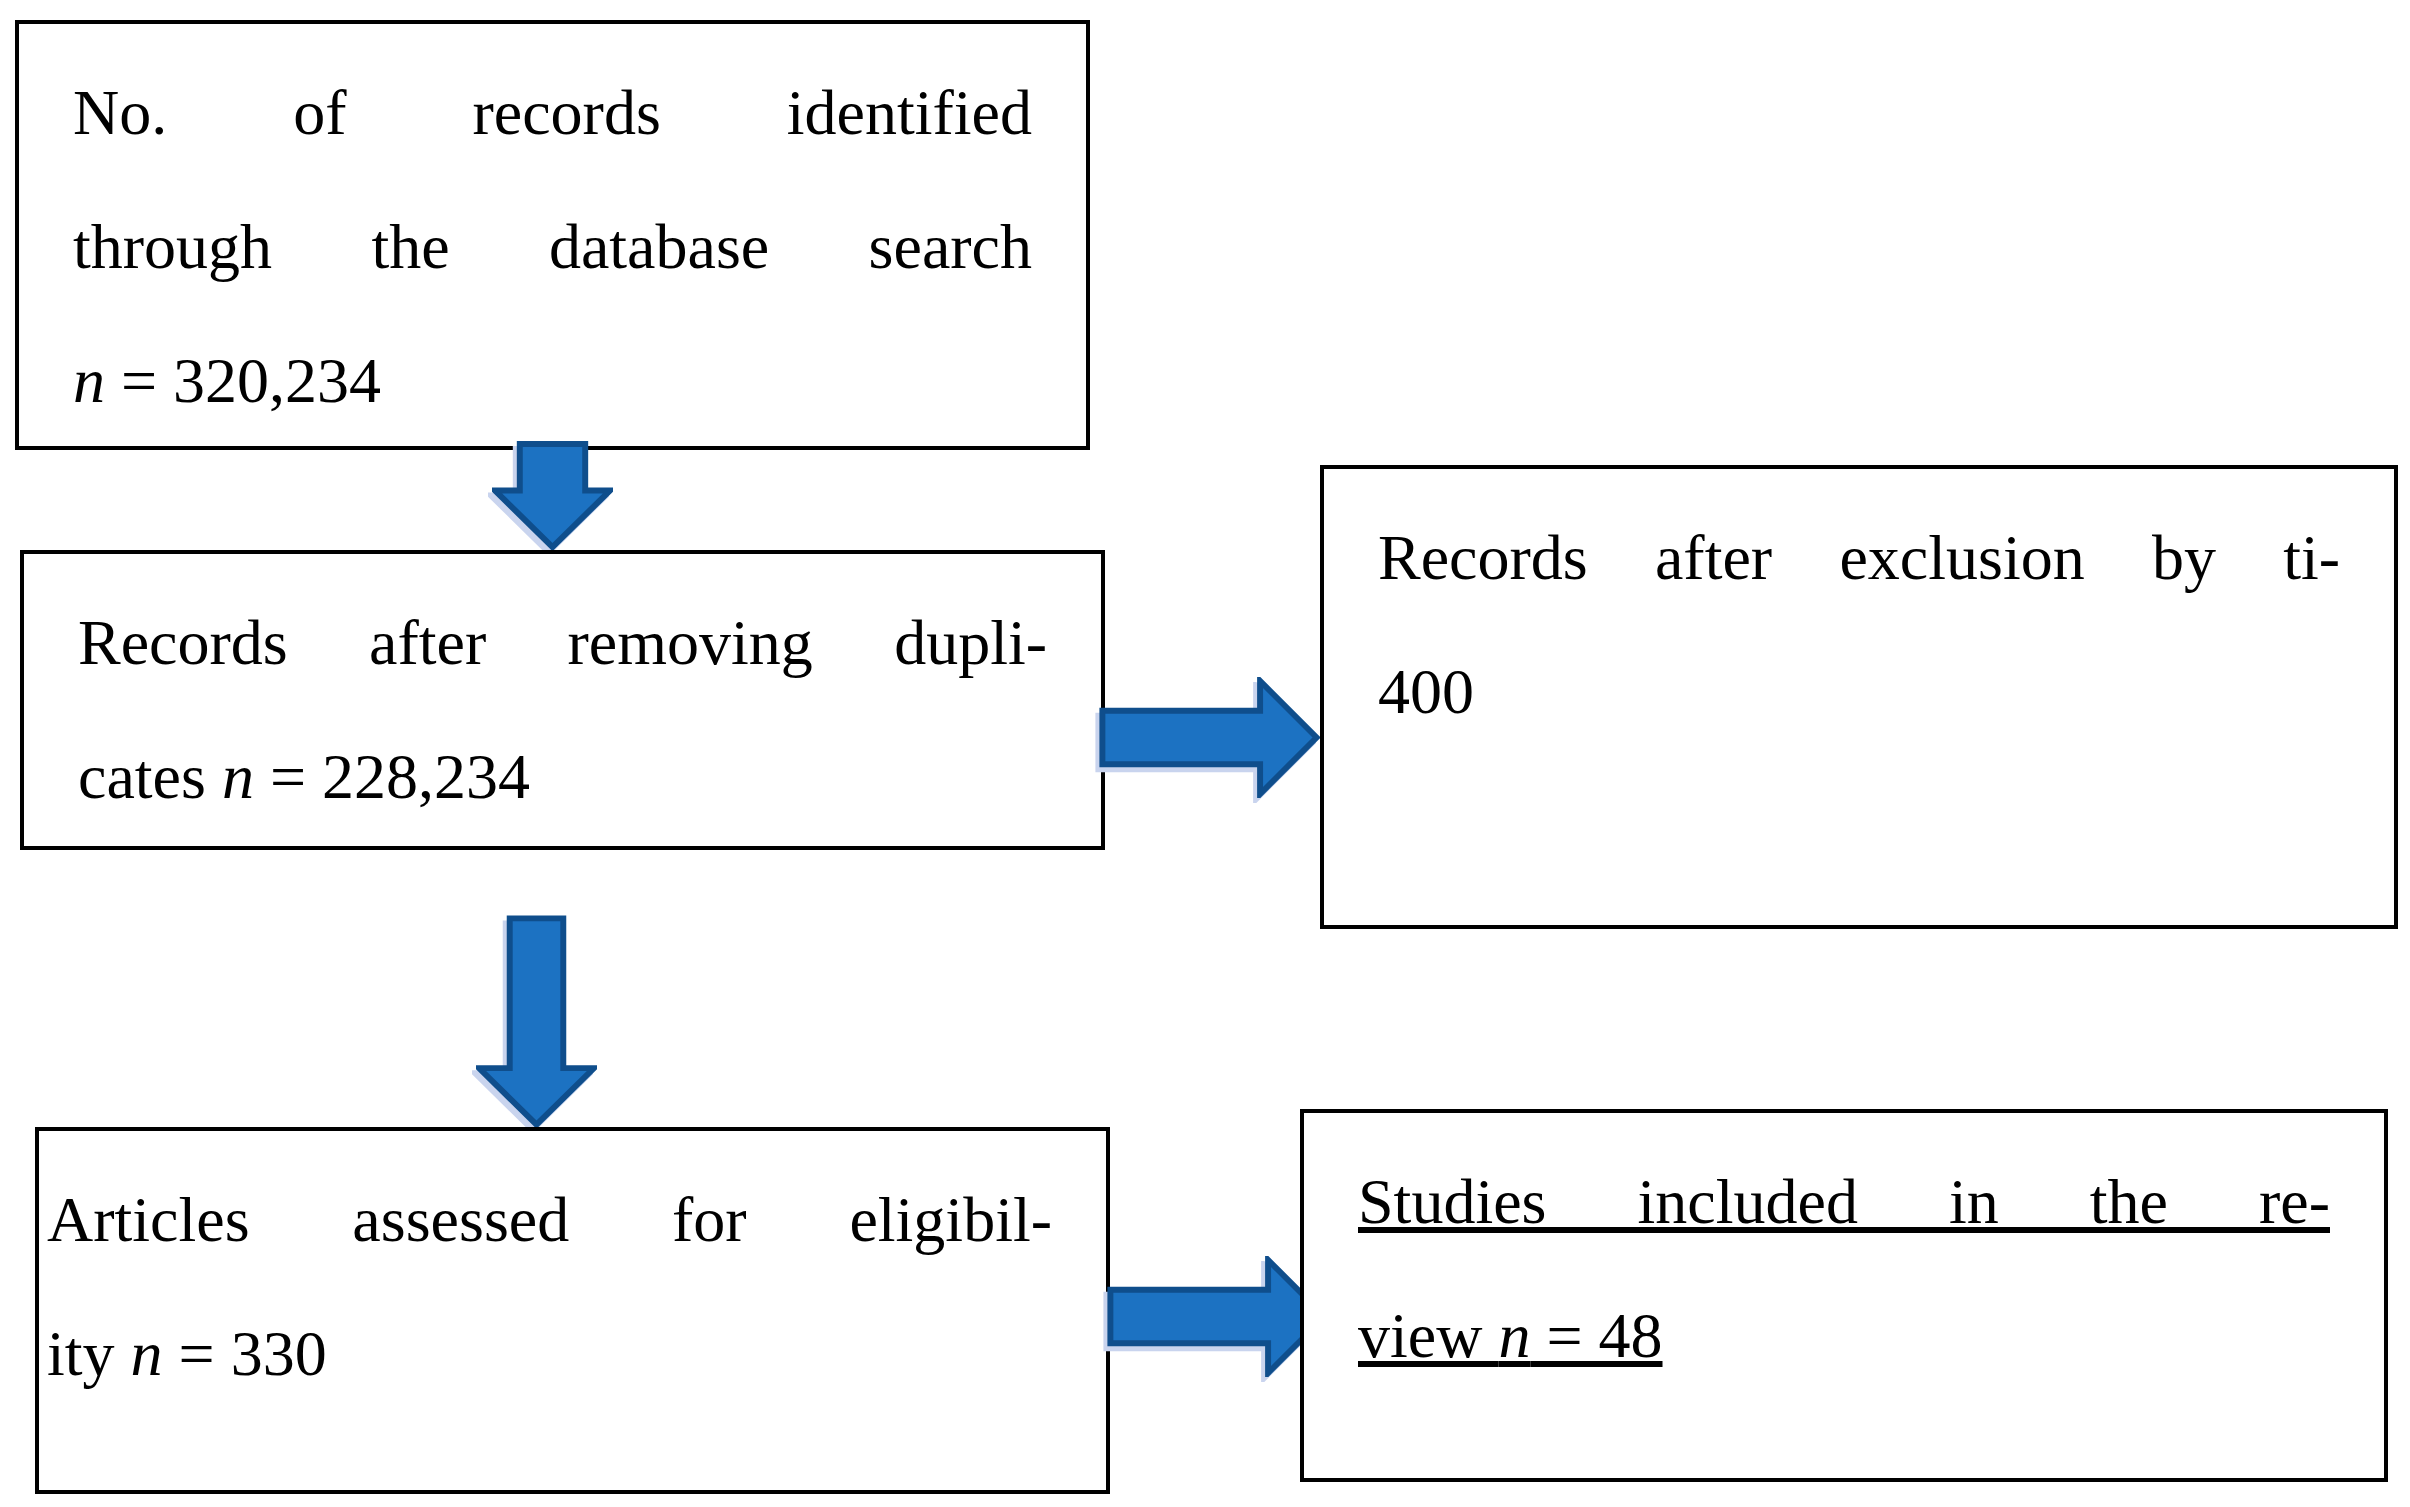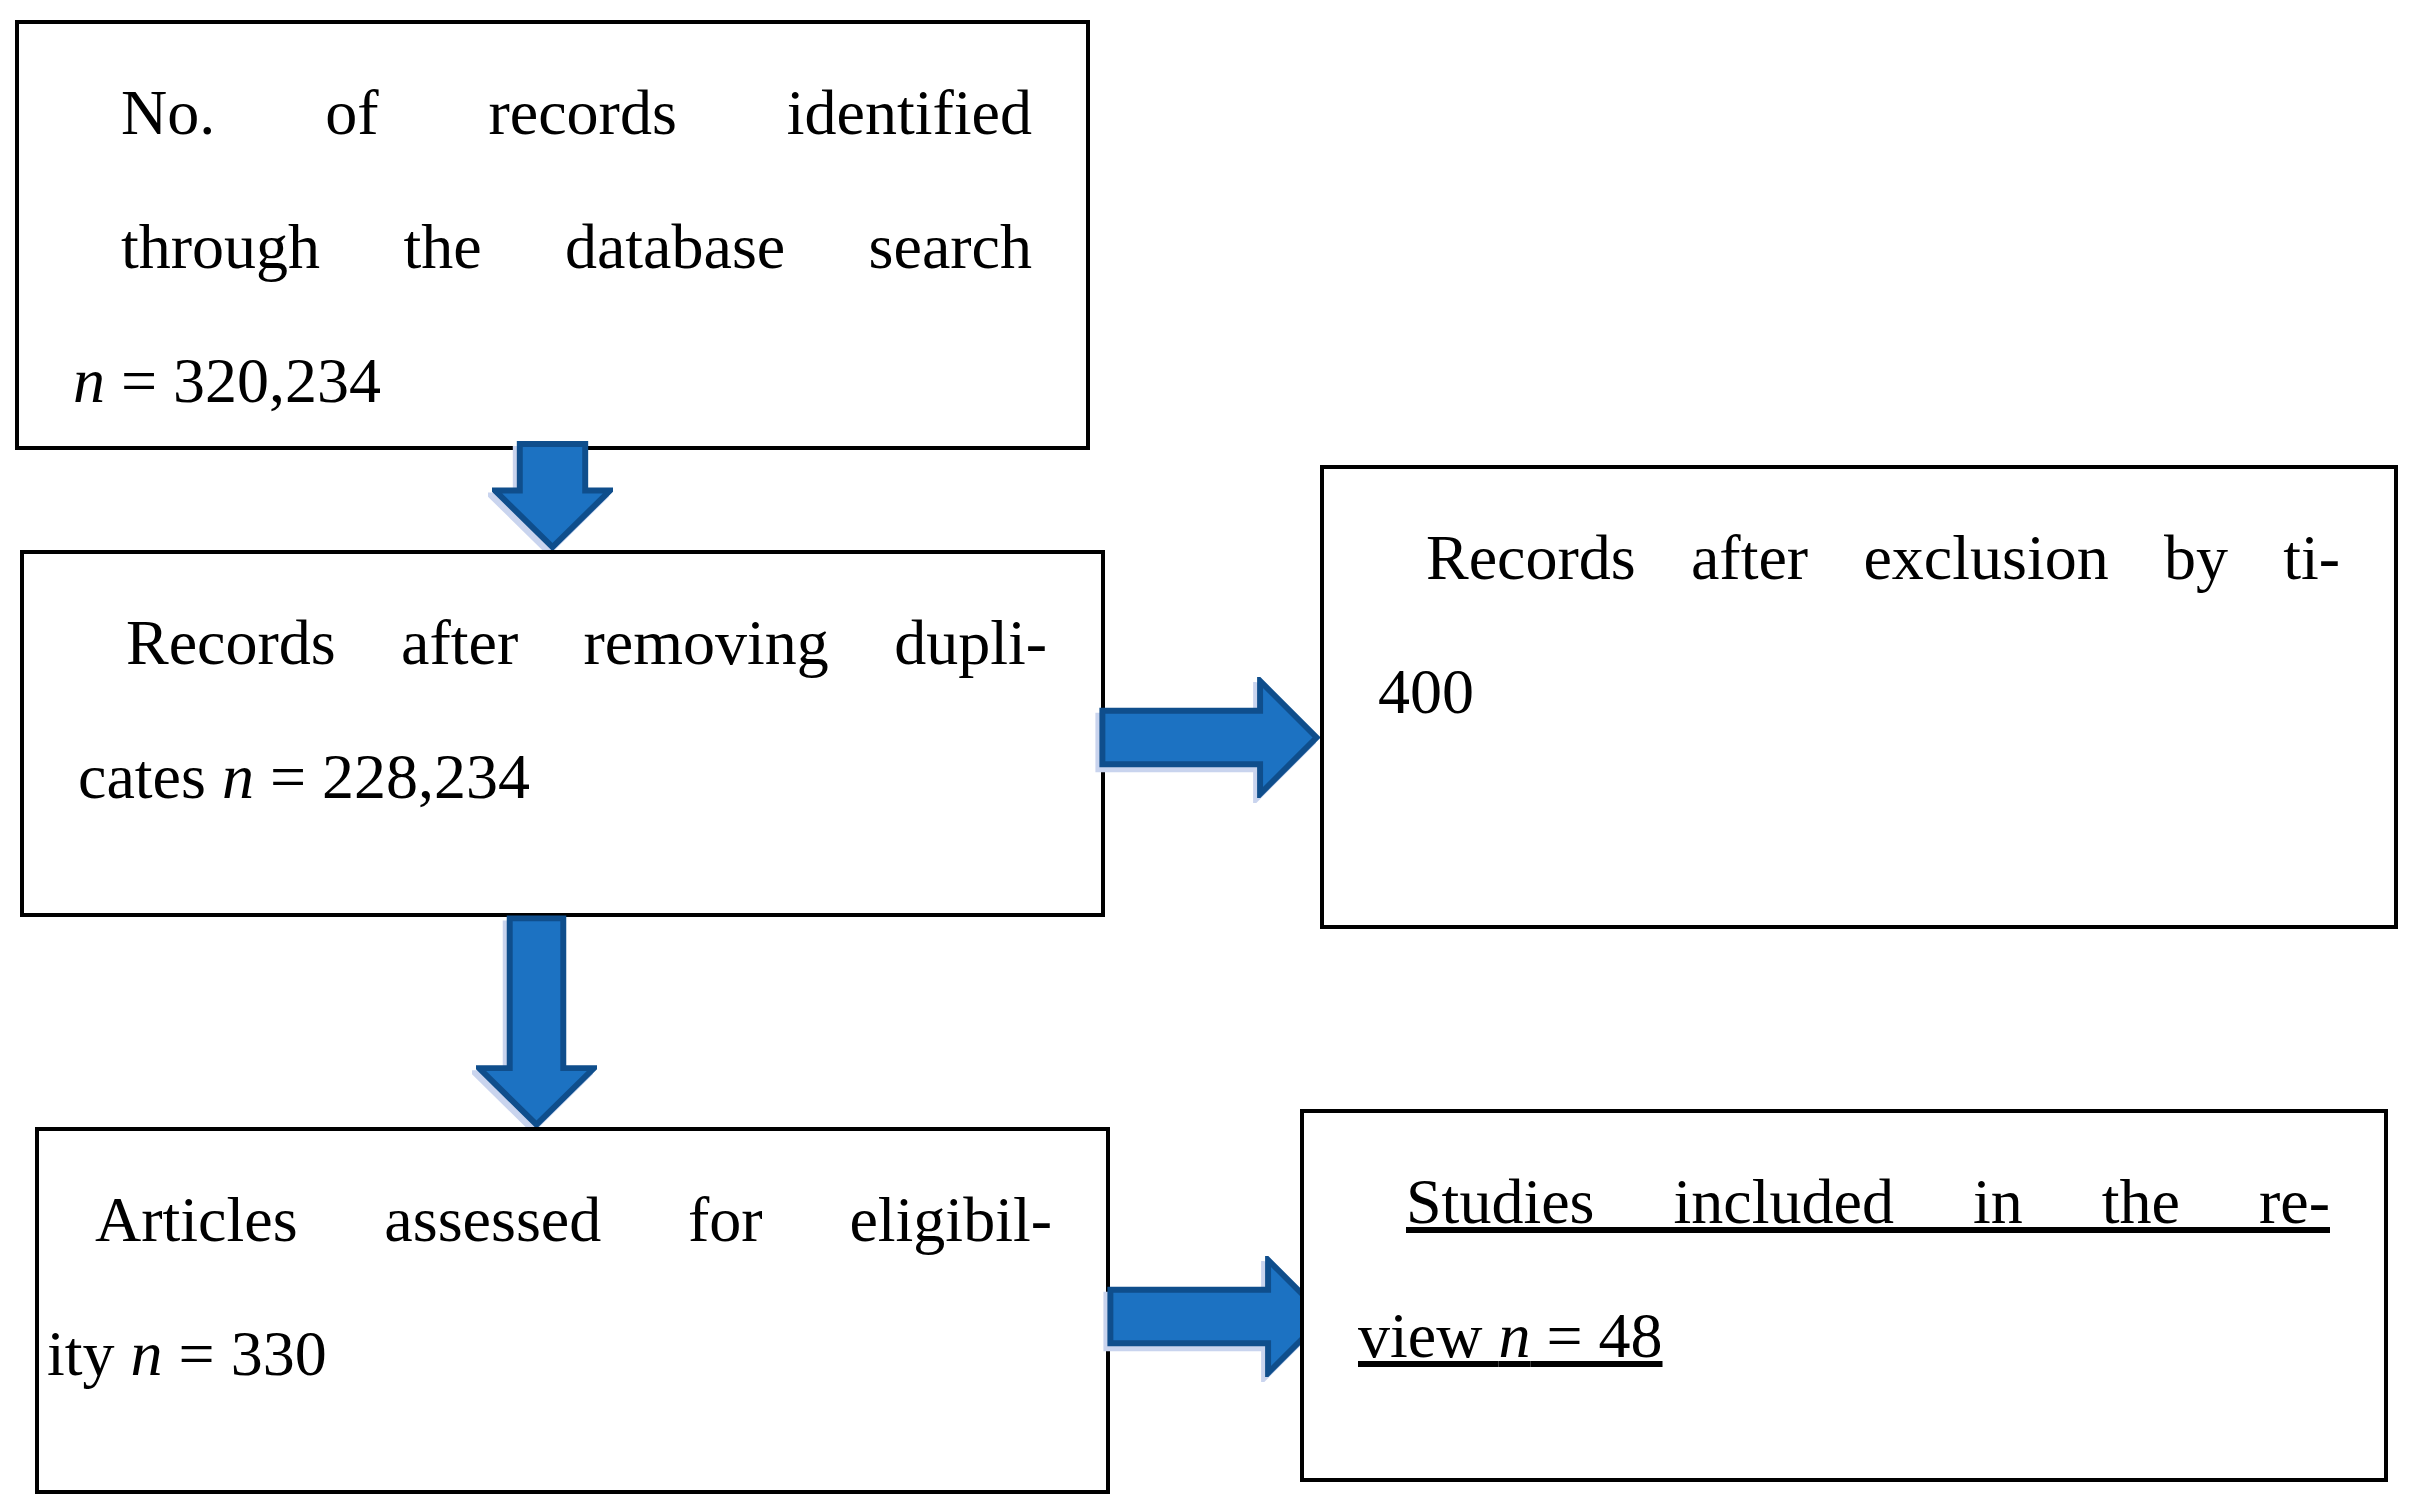--- a/index.html
+++ b/index.html
@@ -28,21 +28,20 @@
   }
   .line{
     display:block;
     line-height:134px;
     font-size:64px;
     white-space:normal;
   }
   .line.justify{
     text-align:justify;
     text-align-last:justify;
-    margin-left:48px;
   }
   .line i{font-style:italic;}
   .arrow{position:absolute;filter:drop-shadow(-4px 5px 0 var(--arrow-shadow));}
   .arrow polygon{
     fill:var(--arrow-fill);
     stroke:var(--arrow-stroke);
     stroke-width:6;
     stroke-linejoin:miter;
   }
 </style>
@@ -56,21 +55,21 @@
         <div class="line justify"><span>No. of records identified</span></div>
         <div class="line justify"><span>through the database search</span></div>
         <div class="line"><i>n</i><span> = 320,234</span></div>
       </div>
   </div>
 
   <svg class="arrow" style="left:492px;top:440px;" width="121" height="111" viewBox="0 0 122 112">
     <polygon points="28,4 94,4 94,51 119,51 61,108 3,51 28,51"></polygon>
   </svg>
 
-  <div class="box" style="left:20px;top:550px;width:1085px;height:367px;">
+  <div class="box" style="left:20px;top:550px;width:1085px;height:300px;">
     <div>
         <div class="line justify"><span>Records after removing dupli-</span></div>
         <div class="line"><span>cates </span><i>n</i><span> = 228,234</span></div>
       </div>
   </div>
 
   <svg class="arrow" style="left:1099px;top:677px;" width="221" height="121" viewBox="0 0 222 122">
     <polygon points="3,34 162,34 162,4 219,61 162,118 162,88 3,88"></polygon>
   </svg>
 

